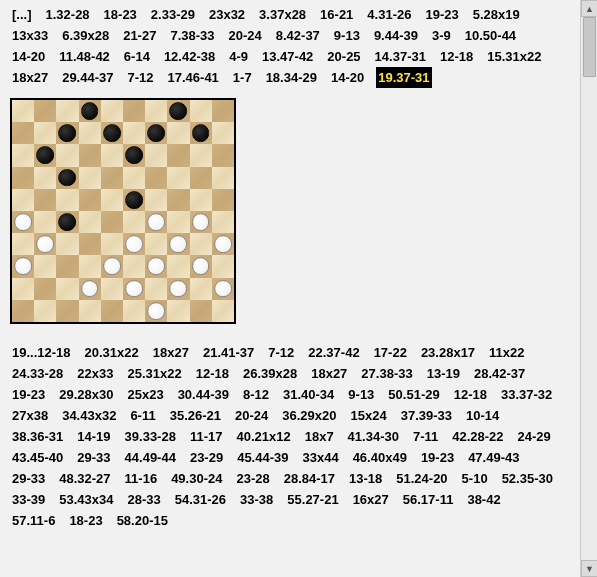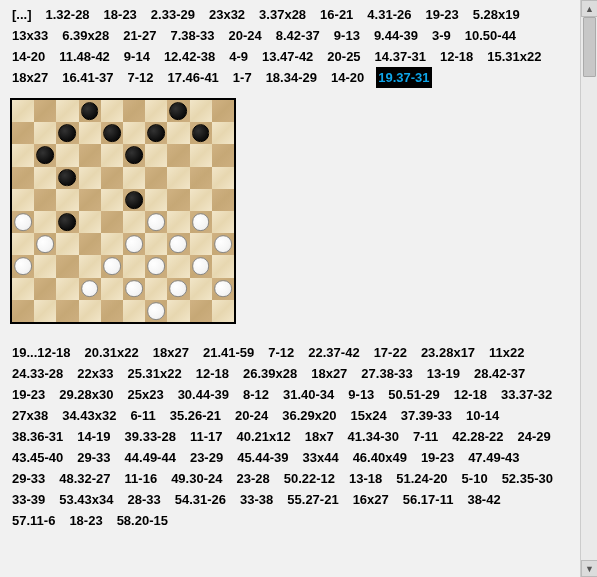--- a/index.html
+++ b/index.html
@@ -37,21 +37,21 @@
     flex-wrap: wrap;
     gap: 0;
   }
   .notation span.tok {
     display: inline-block;
     margin-right: 10px;
     padding: 0 2px;
   }
   .notation span.tok.hl {
     background: #000;
-    color: #0ea5e9;
+    color: #fde047;
   }
   .board-wrap {
     margin-top: 10px;
     margin-bottom: 18px;
   }
   .board {
     width: 222px;
     height: 222px;
     border: 2px solid #000;
     display: grid;
@@ -143,30 +143,30 @@
         <span class="tok">21-27</span>
         <span class="tok">7.38-33</span>
         <span class="tok">20-24</span>
         <span class="tok">8.42-37</span>
         <span class="tok">9-13</span>
         <span class="tok">9.44-39</span>
         <span class="tok">3-9</span>
         <span class="tok">10.50-44</span>
         <span class="tok">14-20</span>
         <span class="tok">11.48-42</span>
-        <span class="tok">9-14</span>
+        <span class="tok">6-14</span>
         <span class="tok">12.42-38</span>
         <span class="tok">4-9</span>
         <span class="tok">13.47-42</span>
         <span class="tok">20-25</span>
         <span class="tok">14.37-31</span>
         <span class="tok">12-18</span>
         <span class="tok">15.31x22</span>
         <span class="tok">18x27</span>
-        <span class="tok">16.41-37</span>
+        <span class="tok">29.44-37</span>
         <span class="tok">7-12</span>
         <span class="tok">17.46-41</span>
         <span class="tok">1-7</span>
         <span class="tok">18.34-29</span>
         <span class="tok">14-20</span>
         <span class="tok hl">19.37-31</span>
       </div>
 
     <div class="board-wrap">
       <div class="board" id="board">
@@ -324,21 +324,21 @@
           <div class="sq light"></div>
           <div class="sq dark"></div>
           <div class="sq light"></div>
         </div>
     </div>
 
     <div class="notation" id="bottom-notation">
         <span class="tok">19...12-18</span>
         <span class="tok">20.31x22</span>
         <span class="tok">18x27</span>
-        <span class="tok">21.41-59</span>
+        <span class="tok">21.41-37</span>
         <span class="tok">7-12</span>
         <span class="tok">22.37-42</span>
         <span class="tok">17-22</span>
         <span class="tok">23.28x17</span>
         <span class="tok">11x22</span>
         <span class="tok">24.33-28</span>
         <span class="tok">22x33</span>
         <span class="tok">25.31x22</span>
         <span class="tok">12-18</span>
         <span class="tok">26.39x28</span>
@@ -382,21 +382,21 @@
         <span class="tok">45.44-39</span>
         <span class="tok">33x44</span>
         <span class="tok">46.40x49</span>
         <span class="tok">19-23</span>
         <span class="tok">47.49-43</span>
         <span class="tok">29-33</span>
         <span class="tok">48.32-27</span>
         <span class="tok">11-16</span>
         <span class="tok">49.30-24</span>
         <span class="tok">23-28</span>
-        <span class="tok">50.22-12</span>
+        <span class="tok">28.84-17</span>
         <span class="tok">13-18</span>
         <span class="tok">51.24-20</span>
         <span class="tok">5-10</span>
         <span class="tok">52.35-30</span>
         <span class="tok">33-39</span>
         <span class="tok">53.43x34</span>
         <span class="tok">28-33</span>
         <span class="tok">54.31-26</span>
         <span class="tok">33-38</span>
         <span class="tok">55.27-21</span>

